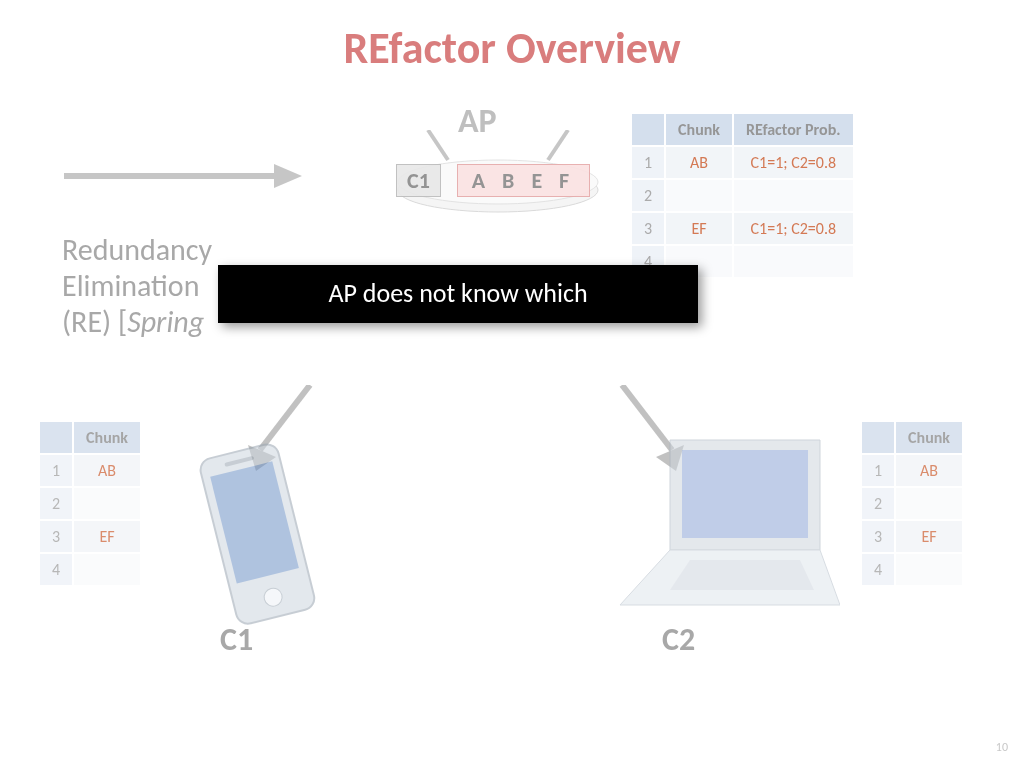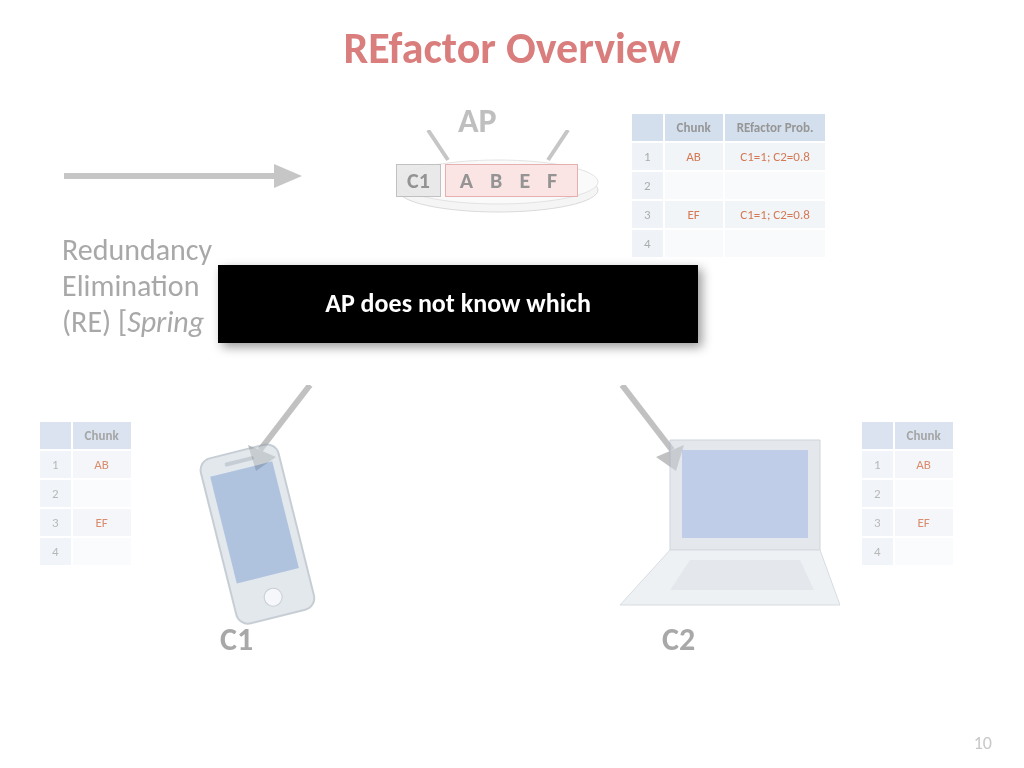--- a/index.html
+++ b/index.html
@@ -49,21 +49,21 @@
     border: 1px solid #bbb;
     padding: 2px 10px;
     color: #888;
   }
   .packet .payload {
     background: #fbe2e2;
     border: 1px solid #e6a9a9;
     padding: 2px 14px;
     color: #8a8a8a;
     letter-spacing: 6px;
-    margin-left: 4px;
+    margin-left: 16px;
   }
   .big-arrow {
     position: absolute;
     top: 156px;
     left: 64px;
     opacity: 0.55;
   }
   .side-text {
     position: absolute;
     top: 232px;
@@ -75,30 +75,30 @@
   .side-text .ital { font-style: italic; }
 
   .callout {
     position: absolute;
     top: 265px;
     left: 218px;
     width: 480px;
     background: #000;
     color: #fff;
     font-size: 26px;
-    font-weight: bold;
-    text-align: center;
-    padding: 22px 30px;
+    font-weight: normal;
+    text-align: center;
+    padding: 12px 30px;
     box-shadow: 4px 4px 10px rgba(0,0,0,0.4);
     line-height: 1.3;
   }
 
   .tbl {
     border-collapse: collapse;
-    font-size: 13px;
+    font-size: 16px;
     opacity: 0.85;
   }
   .tbl th {
     background: #c2d2e6;
     color: #6a6a6a;
     font-weight: bold;
     padding: 6px 12px;
     text-align: center;
     border: 2px solid #fff;
   }
@@ -138,22 +138,22 @@
     font-size: 32px;
     font-weight: bold;
     color: #a8a8a8;
   }
   .c1-lbl { top: 620px; left: 220px; }
   .c2-lbl { top: 620px; left: 662px; }
 
   .pagenum {
     position: absolute;
     bottom: 14px;
-    right: 32px;
-    font-size: 18px;
+    right: 16px;
+    font-size: 12px;
     color: #c8c8c8;
   }
 </style>
 </head>
 <body>
 
 <div class="title">REfactor Overview</div>
 
 <div class="ap-label">AP</div>
 

